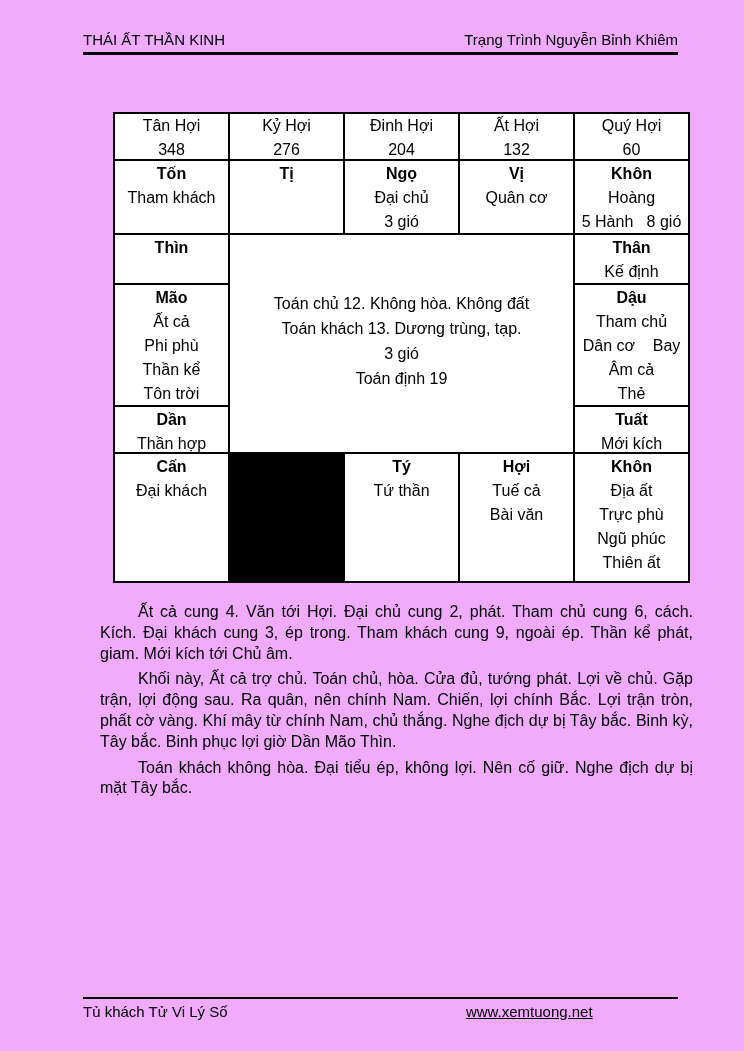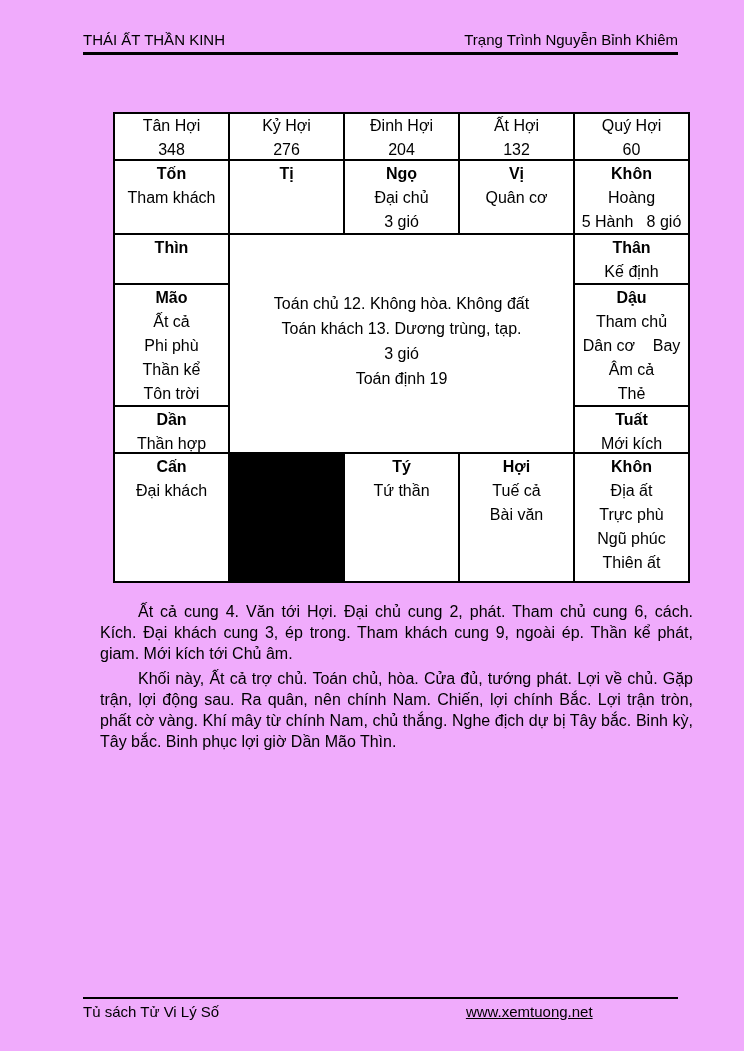--- a/index.html
+++ b/index.html
@@ -173,20 +173,21 @@
       <div class="ln">Địa ất</div>
       <div class="ln">Trực phù</div>
       <div class="ln">Ngũ phúc</div>
       <div class="ln">Thiên ất</div>
     </div>
   </div>
 
   <div class="bodytext">
     <p>Ất cả cung 4. Văn tới Hợi. Đại chủ cung 2, phát. Tham chủ cung 6, cách. Kích. Đại khách cung 3, ép trong. Tham khách cung 9, ngoài ép. Thần kể phát, giam. Mới kích tới Chủ âm.</p>
     <p>Khối này, Ất cả trợ chủ. Toán chủ, hòa. Cửa đủ, tướng phát. Lợi về chủ. Gặp trận, lợi động sau. Ra quân, nên chính Nam. Chiến, lợi chính Bắc. Lợi trận tròn, phất cờ vàng. Khí mây từ chính Nam, chủ thắng. Nghe địch dự bị Tây bắc. Binh kỳ, Tây bắc. Binh phục lợi giờ Dần Mão Thìn.</p>
+    <p>Toán khách không hòa. Đại tiểu ép, không lợi. Nên cố giữ. Nghe địch dự bị mặt Tây bắc.</p>
   </div>
 
   <div class="page-footer">
-    <span class="f-left">Tủ sách Tử Vi Lý Số</span>
+    <span class="f-left">Tủ khách Tử Vi Lý Số</span>
     <span class="f-right"><a>www.xemtuong.net</a></span>
   </div>
 
 </div>
 
 </body></html>

